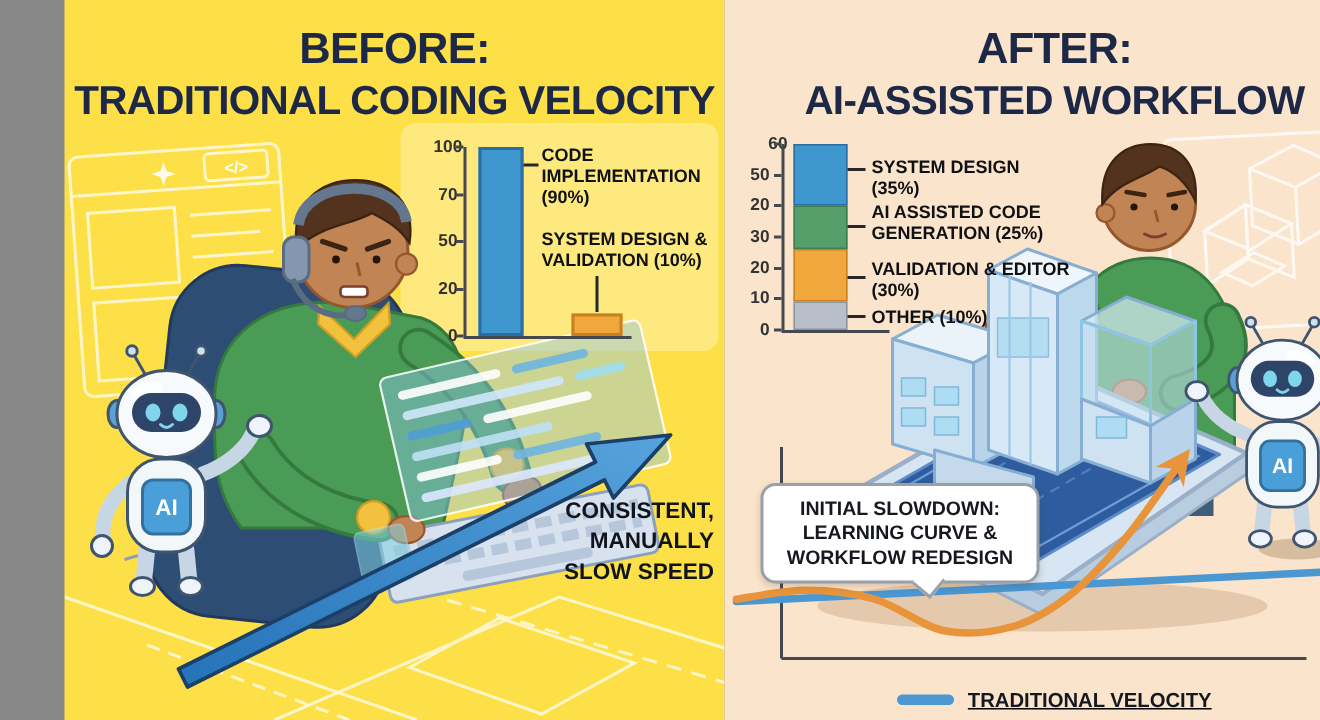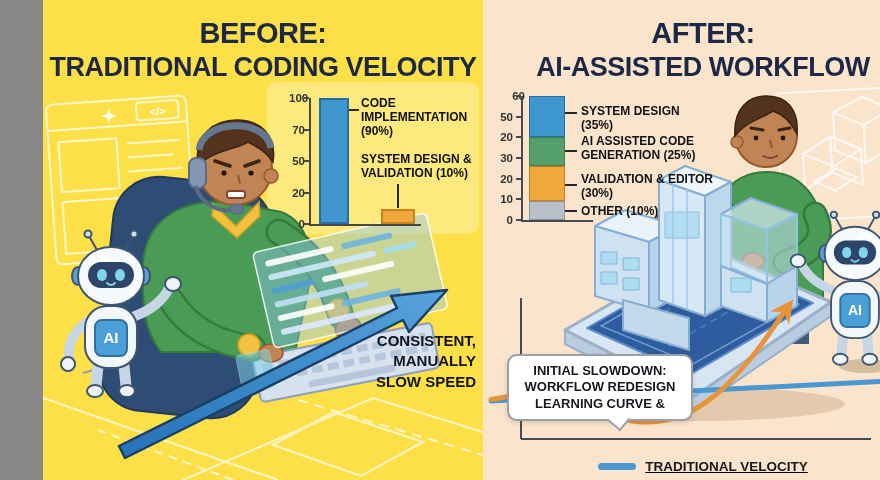--- a/index.html
+++ b/index.html
@@ -17,21 +17,21 @@
   #chart-before{left:250px;top:88px;width:182px;height:145px;}
   #chart-after{left:12px;top:88px;width:218px;height:152px;}
   .arrow-caption{position:absolute;left:283px;top:331px;width:150px;z-index:4;
          text-align:right;font-weight:800;font-size:15px;line-height:1.35;color:#10141c;}
   .arrow-caption span{display:block;}
   .callout{position:absolute;z-index:6;background:#fff;border:2px solid #9aa0a8;border-radius:10px;
          padding:7px 5px;text-align:center;font-weight:800;font-size:13px;line-height:1.25;color:#15181e;
          box-shadow:0 2px 5px rgba(70,50,30,.18);}
   .callout span{display:block;}
   .callout .tail{position:absolute;width:14px;height:14px;background:#fff;}
-  .callout-left{left:24px;top:322px;width:172px;margin-top:32px;}
+  .callout-left{left:24px;top:322px;width:172px;}
   .callout-left .tail{bottom:-9px;left:102px;transform:rotate(40deg);
          border-right:2px solid #9aa0a8;border-bottom:2px solid #9aa0a8;}
   .callout-right{left:252px;top:334px;width:160px;}
   .callout-right .tail{top:-9px;left:26px;transform:rotate(40deg);
          border-left:2px solid #9aa0a8;border-top:2px solid #9aa0a8;}
   .legend-row{position:absolute;left:0;bottom:6px;width:100%;z-index:5;display:flex;
          justify-content:center;align-items:center;gap:44px;text-decoration:underline;}
   .legend-item{display:flex;align-items:center;gap:9px;}
   .legend-dash{width:38px;height:7px;border-radius:4px;}
   .legend-label{font-weight:800;font-size:13.5px;color:#15181e;}
@@ -334,22 +334,22 @@
         <div class="conn" style="left: 70px; top: 62px; width: 12px; height: 2px;"></div>
         <div class="cat-label" style="left: 86px; top: 46px; width: 134px;"><span class="lbl-strong">AI ASSISTED CODE GENERATION </span><span class="lbl-pct">(25%)</span></div>
         <div class="conn" style="left: 70px; top: 96px; width: 12px; height: 2px;"></div>
         <div class="cat-label" style="left: 86px; top: 84px; width: 134px;"><span class="lbl-strong">VALIDATION &amp; EDITOR </span><span class="lbl-pct">(30%)</span></div>
         <div class="conn" style="left: 70px; top: 122px; width: 12px; height: 2px;"></div>
         <div class="cat-label" style="left: 86px; top: 116px; width: 134px;"><span class="lbl-strong">OTHER </span><span class="lbl-pct">(10%)</span></div>
       </div>
 
     <div class="callout callout-left">
       <span>INITIAL SLOWDOWN:</span>
+      <span>LEARNING CURVE &amp;</span>
       <span>WORKFLOW REDESIGN</span>
-      <span>LEARNING CURVE &amp;</span>
       <div class="tail"></div>
     </div>
 
     <div class="legend-row">
       <div class="legend-item">
         <span class="legend-dash" id="dash-traditional" style="background: rgb(74, 151, 210);"></span>
         <span class="legend-label">TRADITIONAL VELOCITY</span>
       </div>
     </div>
   </section>

